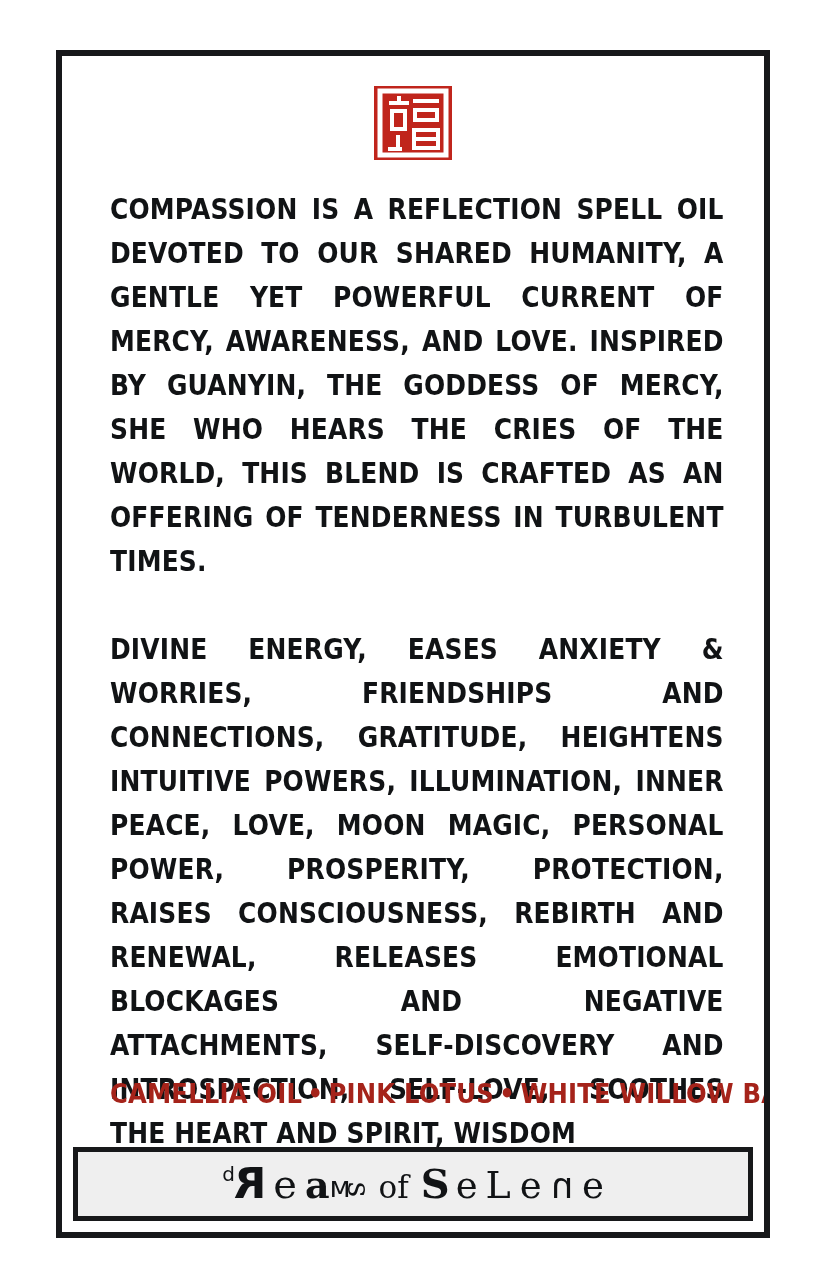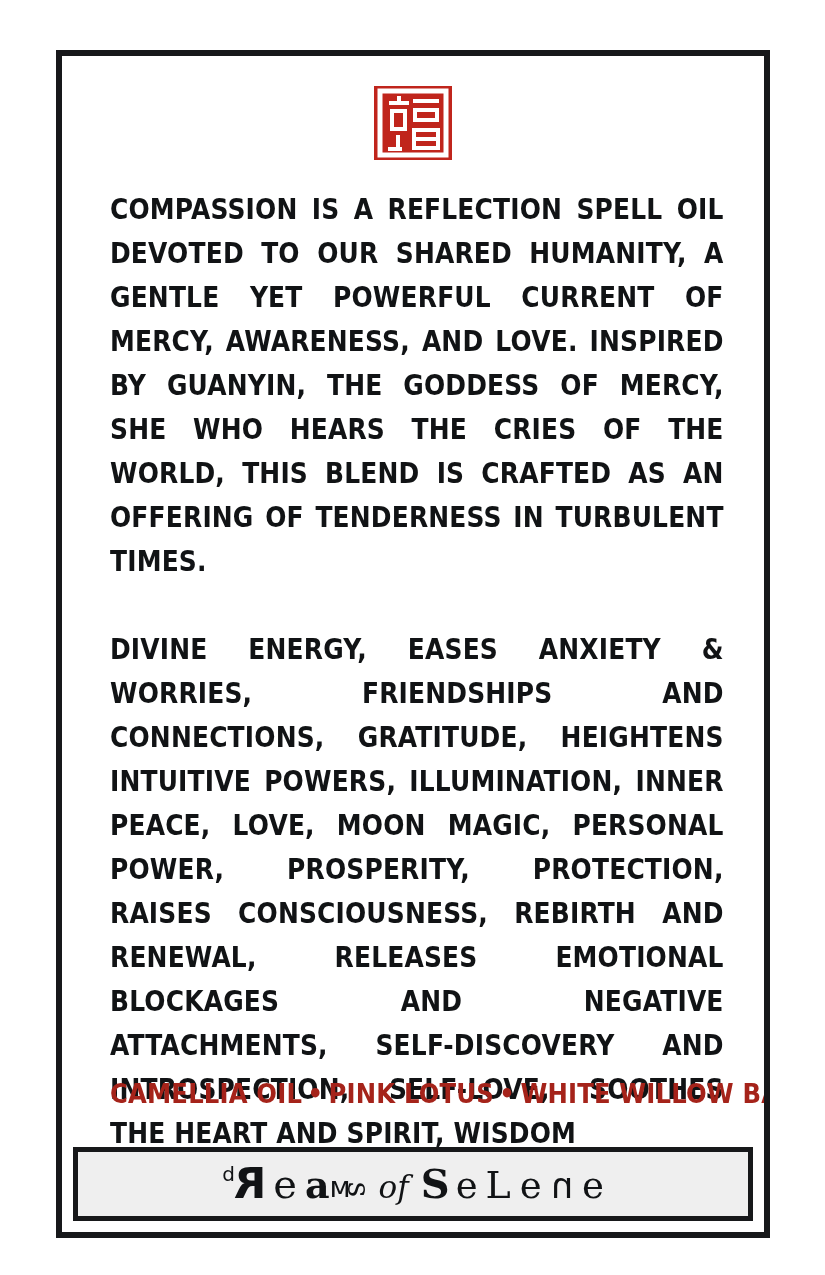--- a/index.html
+++ b/index.html
@@ -121,21 +121,21 @@
   .g-R {
     font-family: "DejaVu Sans", sans-serif;
     font-weight: 700;
     transform: scaleX(-1);
     font-size: 42px;
   }
   .g-e1 { font-family: "DejaVu Serif", serif; font-size: 40px; margin-left: 7px; }
   .g-a  { font-family: "DejaVu Serif", serif; font-weight: 700; font-size: 38px; margin-left: 8px; }
   .g-m  { font-family: "DejaVu Sans", sans-serif; font-size: 28px; position: relative; top: -1px; }
   .g-s  { font-family: "DejaVu Serif", serif; font-size: 31px; transform: rotate(90deg); position: relative; top: 2px; }
-  .g-of { font-family: "DejaVu Serif", serif; font-style: italic; font-size: 31px; margin: 0 9px 0 12px; }
+  .g-of { font-family: "DejaVu Serif", serif; font-size: 31px; margin: 0 9px 0 12px; }
   .g-S  { font-family: "DejaVu Serif", serif; font-weight: 700; font-size: 40px; margin-left: 3px; }
   .g-e2 { font-family: "DejaVu Serif", serif; font-size: 37px; margin-left: 6px; }
   .g-L  { font-family: "DejaVu Serif", serif; font-size: 38px; margin-left: 8px; }
   .g-e3 { font-family: "DejaVu Serif", serif; font-size: 37px; margin-left: 9px; }
   .g-n  { font-family: "DejaVu Sans", sans-serif; font-size: 35px; transform: scaleX(-1); margin-left: 9px; }
   .g-e4 { font-family: "DejaVu Serif", serif; font-size: 37px; margin-left: 9px; }
 </style>
 </head>
 <body>
 

